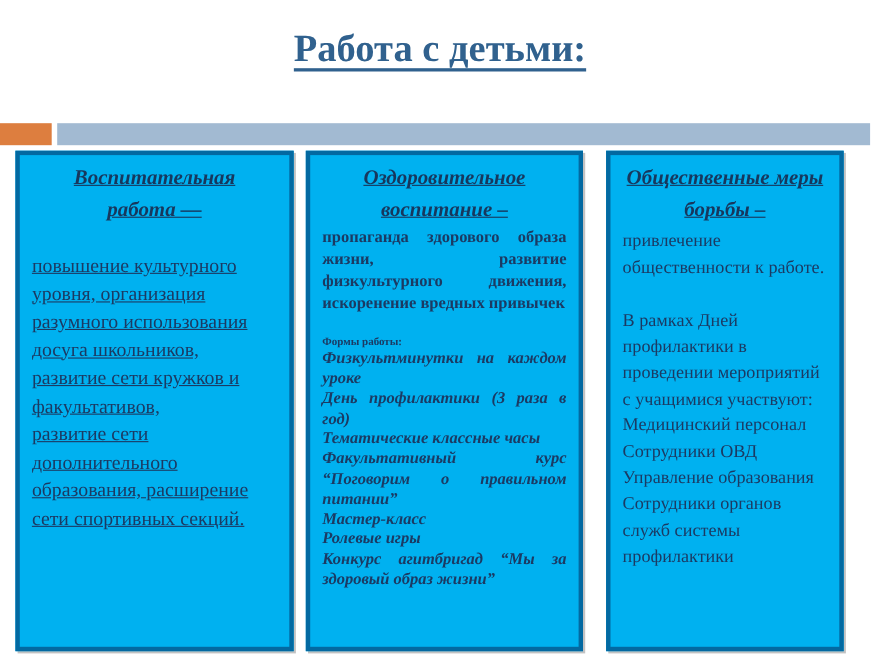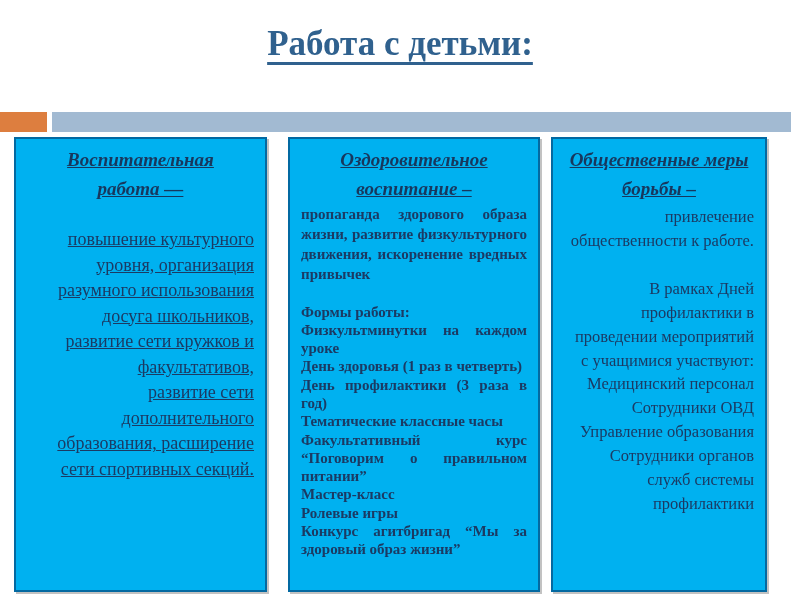--- a/index.html
+++ b/index.html
@@ -38,42 +38,42 @@
     width: 739px; height: 20px;
     background: #A2BAD2;
   }
 
   
   .box {
     position: absolute;
     top: 137px;
     height: 455px;
     background: #00B1F0;
-    border: 2px solid #0369a1;
+    border: 4px solid #0369a1;
     box-shadow: 2px 2px 0 rgba(120,120,120,0.45);
     padding: 7px 11px;
     color: #1B3A63;
     overflow: hidden;
   }
   .box1 { left: 14px;  width: 253px; }
-  .box2 { left: 288px; width: 252px; }
+  .box2 { left: 278px; width: 252px; }
   .box3 { left: 551px; width: 216px; }
 
   .box-heading {
     font-size: 19px;
     font-weight: bold;
     font-style: italic;
     text-align: center;
     text-decoration: underline;
     white-space: pre-line;
     line-height: 1.5;
     color: #17375D;
   }
 
-  .pre { white-space: pre-line; text-align: right; }
+  .pre { white-space: pre-line; }
 
   .box1 .box-body {
     margin-top: 24px;
     font-size: 18px;
     line-height: 1.42;
     text-decoration: underline;
   }
 
   .box3 .box-body {
     margin-top: 2px;
@@ -82,28 +82,29 @@
   }
   .box2 .intro {
     margin-top: 2px;
     font-size: 15px;
     line-height: 1.33;
     text-align: justify;
     font-weight: bold;
   }
   .box2 .forms-label {
     margin-top: 19px;
-    font-size: 15px;
+    font-size: 10px;
     font-weight: bold;
   }
   .box2 .list-item {
     font-size: 15px;
     line-height: 1.22;
     text-align: justify;
     font-weight: bold;
+    font-style: italic;
   }
 </style>
 </head>
 <body>
 
 <h1 class="slide-title">Работа с детьми:</h1>
 
 <div class="accent-orange"></div>
 <div class="accent-bar"></div>
 
@@ -121,21 +122,20 @@
 образования,  расширение
 сети спортивных секций.</p>
 </section>
 
 <section class="box box2">
   <h2 class="box-heading">Оздоровительное
 воспитание –</h2>
   <p class="intro">пропаганда здорового образа жизни, развитие физкультурного движения, искоренение вредных привычек</p>
   <p class="forms-label">Формы работы:</p>
   <div class="list-item">Физкультминутки на каждом уроке</div>
-  <div class="list-item">День здоровья (1 раз в четверть)</div>
   <div class="list-item">День профилактики (3 раза в год)</div>
   <div class="list-item">Тематические классные часы</div>
   <div class="list-item">Факультативный курс “Поговорим о правильном питании”</div>
   <div class="list-item">Мастер-класс</div>
   <div class="list-item">Ролевые игры</div>
   <div class="list-item">Конкурс агитбригад “Мы за здоровый образ жизни”</div>
 </section>
 
 <section class="box box3">
   <h2 class="box-heading">Общественные меры

